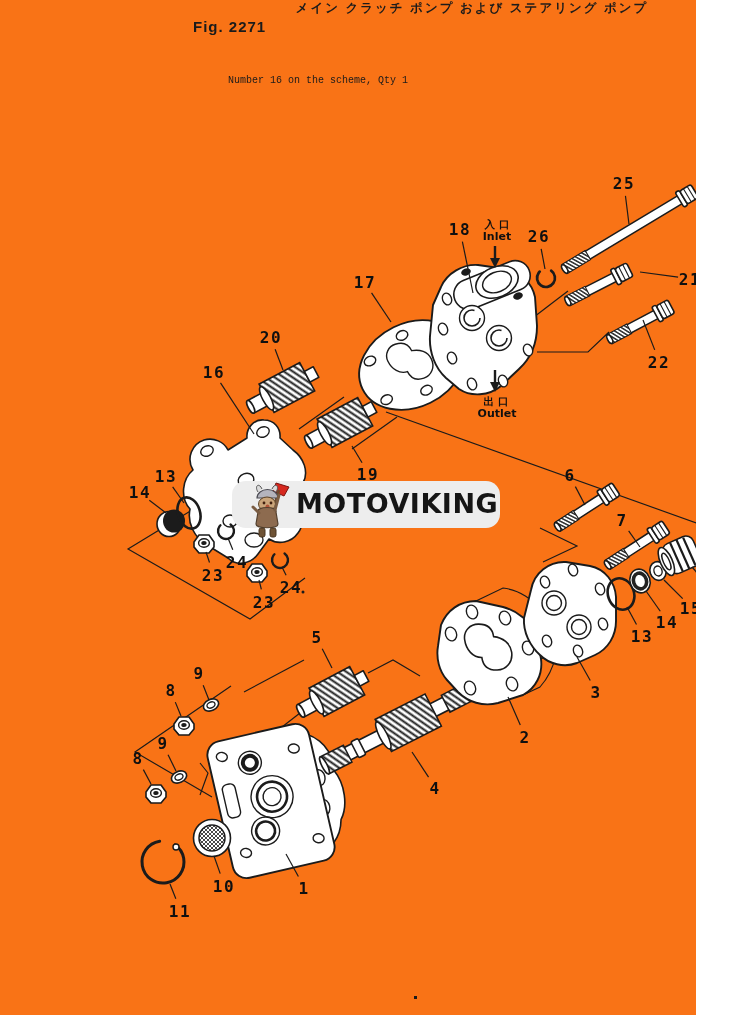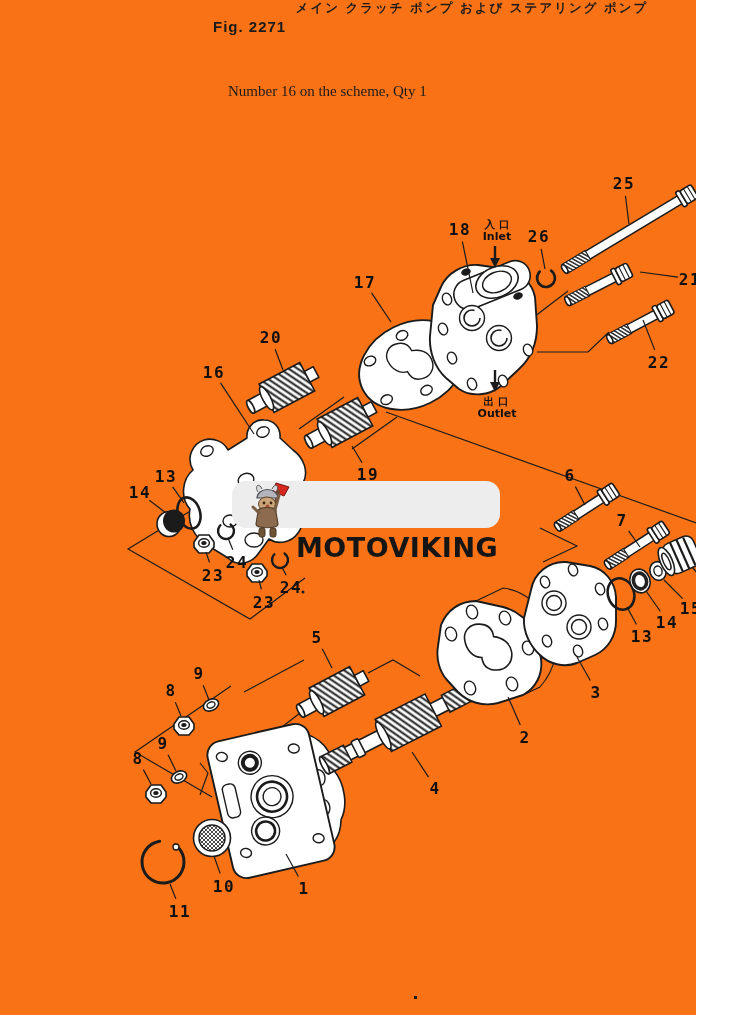--- a/index.html
+++ b/index.html
@@ -2,24 +2,24 @@
 <html><head>
 <meta charset="utf-8">
 <style>
   html,body{margin:0;padding:0;background:#fff;}
   .page{position:relative;width:696px;height:1015px;background:#f97316;overflow:hidden;
         font-family:"Liberation Sans",sans-serif;color:#1b1b1b;}
   
   .title-ja{position:absolute;left:283px;top:0px;width:378px;text-align:center;
             font-size:12.5px;font-weight:bold;letter-spacing:2px;white-space:nowrap;}
   .fig-row{position:absolute;left:193px;top:18px;display:flex;gap:23px;white-space:nowrap;}
-  .fig-label{font-size:15px;font-weight:bold;letter-spacing:1px;margin-left:20px;}
+  .fig-label{font-size:15px;font-weight:bold;letter-spacing:1px;}
   .title-en{font-size:15.5px;font-weight:bold;letter-spacing:0.6px;}
-  .subtitle{position:absolute;left:228px;top:83px;font-family:Liberation Serif, serif;
-            font-size:15px;letter-spacing:0px;white-space:nowrap;}
+  .subtitle{position:absolute;left:228px;top:75px;font-family:Liberation Mono, monospace;
+            font-size:10px;letter-spacing:0px;white-space:nowrap;}
   
   svg.diagram{position:absolute;left:0;top:0;}
   .part{fill:#ffffff;stroke:#1b1b1b;stroke-width:1.6;stroke-linejoin:round;}
   .part2{fill:#ffffff;stroke:#1b1b1b;stroke-width:1.9;stroke-linejoin:round;}
   .hole{fill:#ffffff;stroke:#1b1b1b;stroke-width:1.4;}
   .ln{fill:none;stroke:#1b1b1b;stroke-width:1.15;}
   .thin{fill:none;stroke:#1b1b1b;stroke-width:1.1;}
   .oring{fill:none;stroke:#1b1b1b;stroke-width:2.6;}
   .dark{fill:#1b1b1b;stroke:none;}
   .leader{stroke:#1b1b1b;stroke-width:1.2;fill:none;}
@@ -27,21 +27,21 @@
            letter-spacing:1.5px;fill:#101010;text-anchor:middle;}
   .portja{font-family:"DejaVu Sans",sans-serif;font-weight:bold;font-size:10.5px;
           letter-spacing:4px;fill:#101010;text-anchor:middle;}
   .porten{font-family:"DejaVu Sans",sans-serif;font-weight:bold;font-size:11px;
           fill:#101010;text-anchor:middle;}
   
   .watermark{position:absolute;left:232px;top:481px;width:268px;height:47px;}
   .wm-pill{position:absolute;left:0;top:0;width:100%;height:100%;background:#ededed;
            border-radius:14px;}
   .wm-text{position:absolute;left:64px;top:7px;font-family:"DejaVu Sans",sans-serif;
-           font-weight:800;font-size:27px;letter-spacing:0.5px;color:#151515;margin-top:44px;}
+           font-weight:800;font-size:27px;letter-spacing:0.5px;color:#151515;}
   .wm-mascot{position:absolute;left:14px;top:-1px;}
 </style>
 </head>
 <body>
 
 <div class="page">
 
   <div class="title-ja">メイン クラッチ ポンプ および ステアリング ポンプ</div>
   <div class="fig-row">
     <span class="fig-label">Fig. 2271</span>

